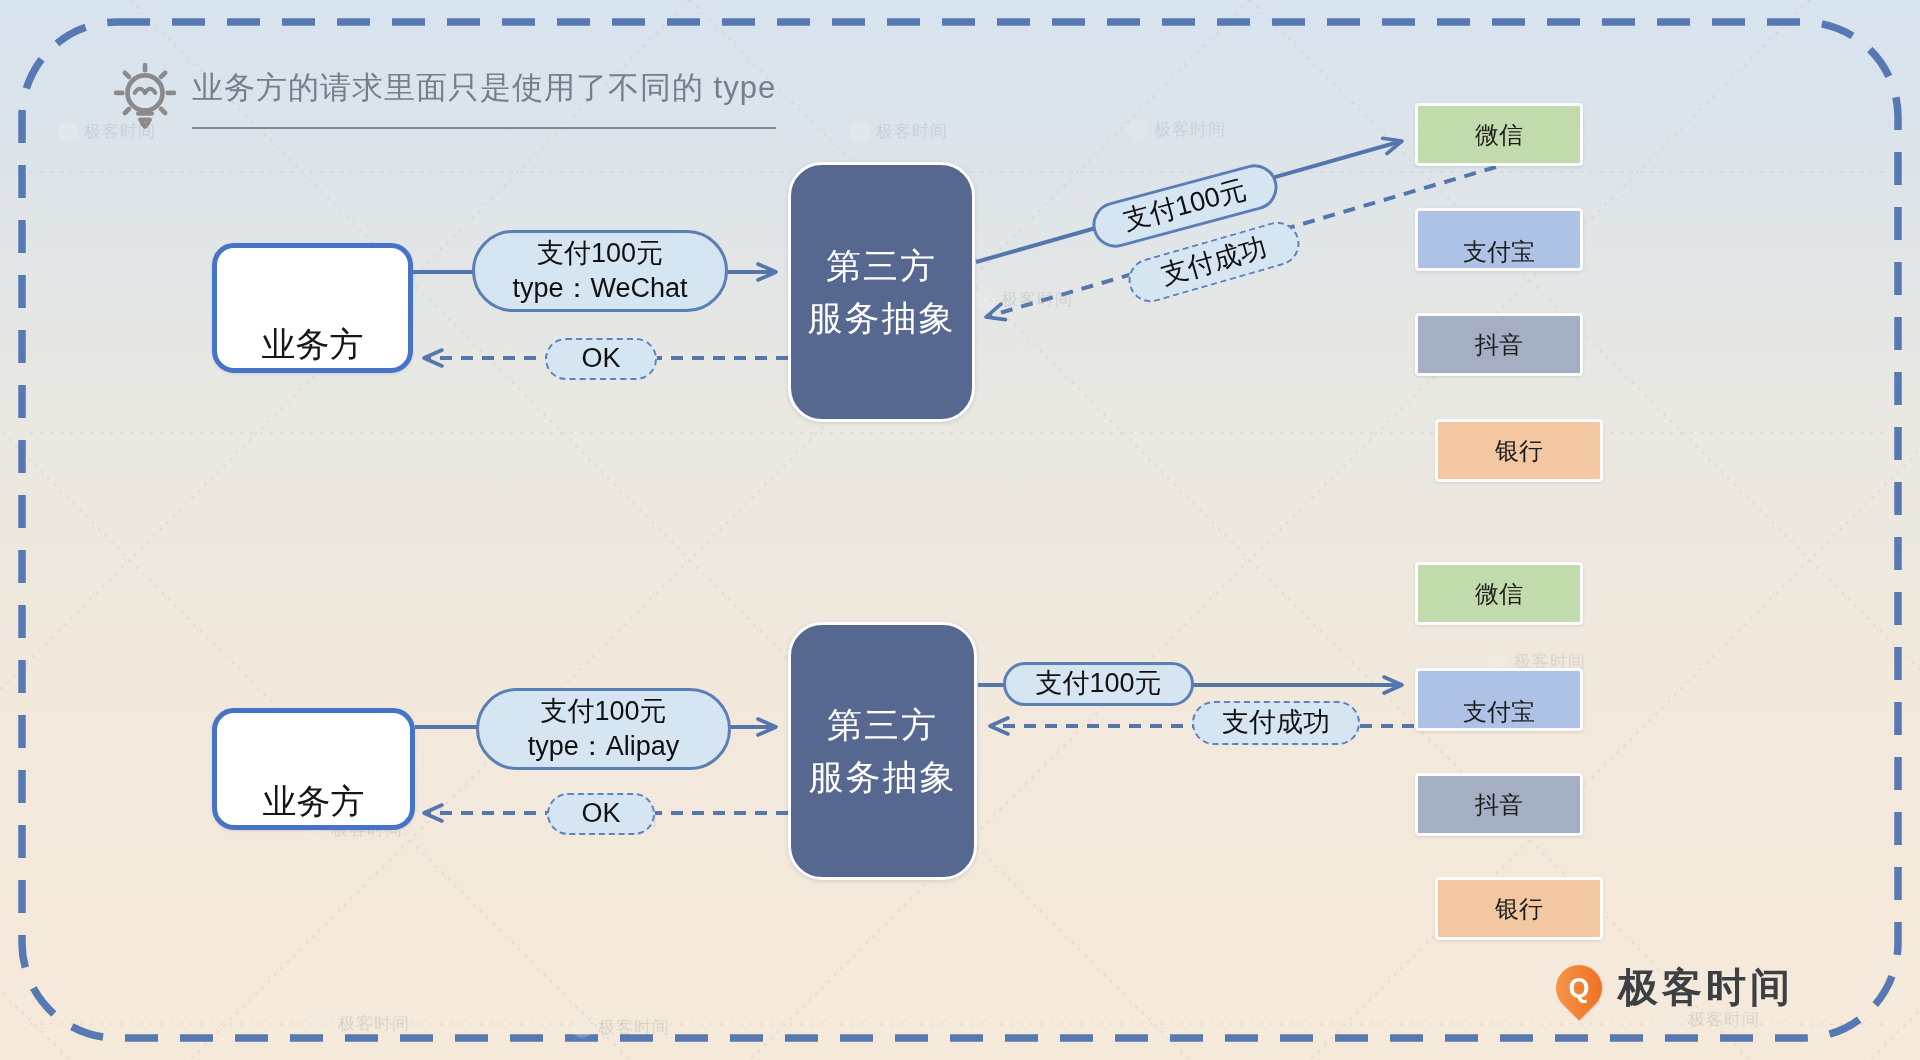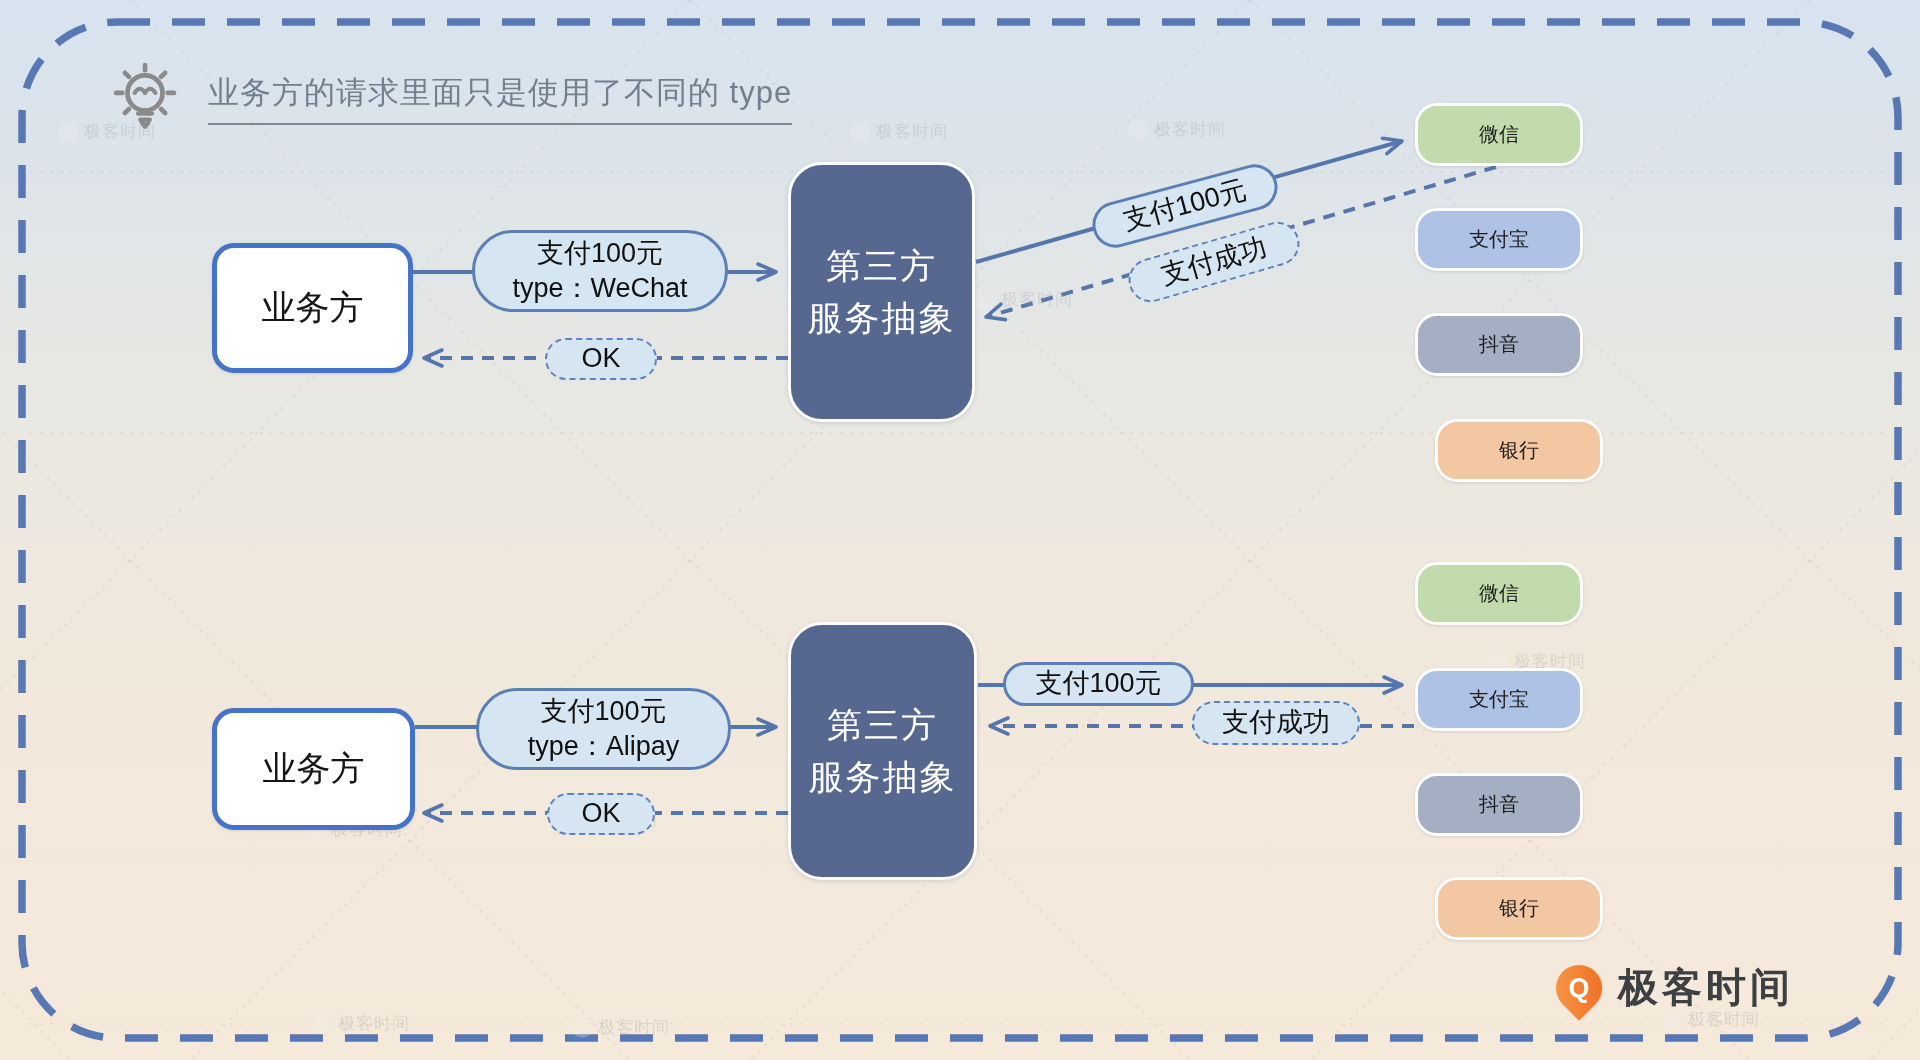--- a/index.html
+++ b/index.html
@@ -9,35 +9,35 @@
     background:linear-gradient(180deg,#d7e3ef 0%,#dde4e9 16%,#e9e8e2 38%,#f1e8dc 62%,#f5e9da 100%);
   }
   svg.wires{position:absolute;left:0;top:0;z-index:1;}
   .wm{position:absolute;z-index:1;display:flex;align-items:center;gap:6px;
       color:#8e9298;opacity:.24;font-size:17px;letter-spacing:1px;}
   .wm-q{width:20px;height:20px;border-radius:50%;background:currentColor;
         color:#f2f2f2;font-weight:700;font-size:13px;line-height:20px;text-align:center;flex:0 0 auto;}
   .node{position:absolute;z-index:2;display:flex;align-items:center;justify-content:center;
         text-align:center;box-sizing:border-box;}
   .biz{background:#ffffff;border:5px solid #4573c8;border-radius:22px;
-       font-size:34px;color:#161616;box-shadow:0 1px 3px rgba(60,80,120,.15);}
+       font-size:34px;color:#161616;box-shadow:0 1px 3px rgba(60,80,120,.15);align-items:flex-end;}
   .abs-box{background:#56688f;border:3px solid #fdfdfd;border-radius:34px;color:#ffffff;
        font-size:35px;letter-spacing:2px;line-height:1.5;box-shadow:0 1px 4px rgba(60,80,120,.2);}
-  .prov{border:3px solid #fcfcfc;border-radius:22px;font-size:20px;color:#1c1c1c;
+  .prov{border:3px solid #fcfcfc;border-radius:4px;font-size:24px;color:#1c1c1c;
        box-shadow:0 1px 3px rgba(90,90,90,.18);}
   .prov.green{background:#c2dbac;}
-  .prov.blue{background:#adc2e5;}
+  .prov.blue{background:#adc2e5;align-items:flex-end;}
   .prov.gray{background:#a4afc4;}
   .prov.peach{background:#f3c7a2;margin-left:20px;}
   .pill{background:#d6e5f2;border:3px solid #5b7fb5;border-radius:46px;
        font-size:27px;color:#101010;line-height:1.3;}
   .pill.dashed{border:2.5px dashed #5e82ba;}
   .title-row{position:absolute;left:112px;top:62px;z-index:3;display:flex;align-items:center;gap:14px;}
   .title-text{font-size:31px;color:#72808d;letter-spacing:1px;
-       border-bottom:2px solid #7d8a96;padding-bottom:9px;margin-left:16px;}
+       border-bottom:2px solid #7d8a96;padding-bottom:18px;}
   .logo{position:absolute;left:1556px;top:960px;z-index:3;display:flex;align-items:center;gap:16px;}
   .logo-pin{width:46px;height:46px;border-radius:50% 50% 50% 0;transform:rotate(-45deg);
        background:linear-gradient(135deg,#f89b4b,#ee6a1f);display:flex;align-items:center;justify-content:center;
        box-shadow:0 1px 2px rgba(0,0,0,.15);}
   .logo-pin span{transform:rotate(45deg);color:#fff;font-weight:700;font-size:27px;}
   .logo-text{font-size:40px;color:#3d4043;font-weight:600;letter-spacing:4px;}
 </style>
 </head>
 <body>
 

